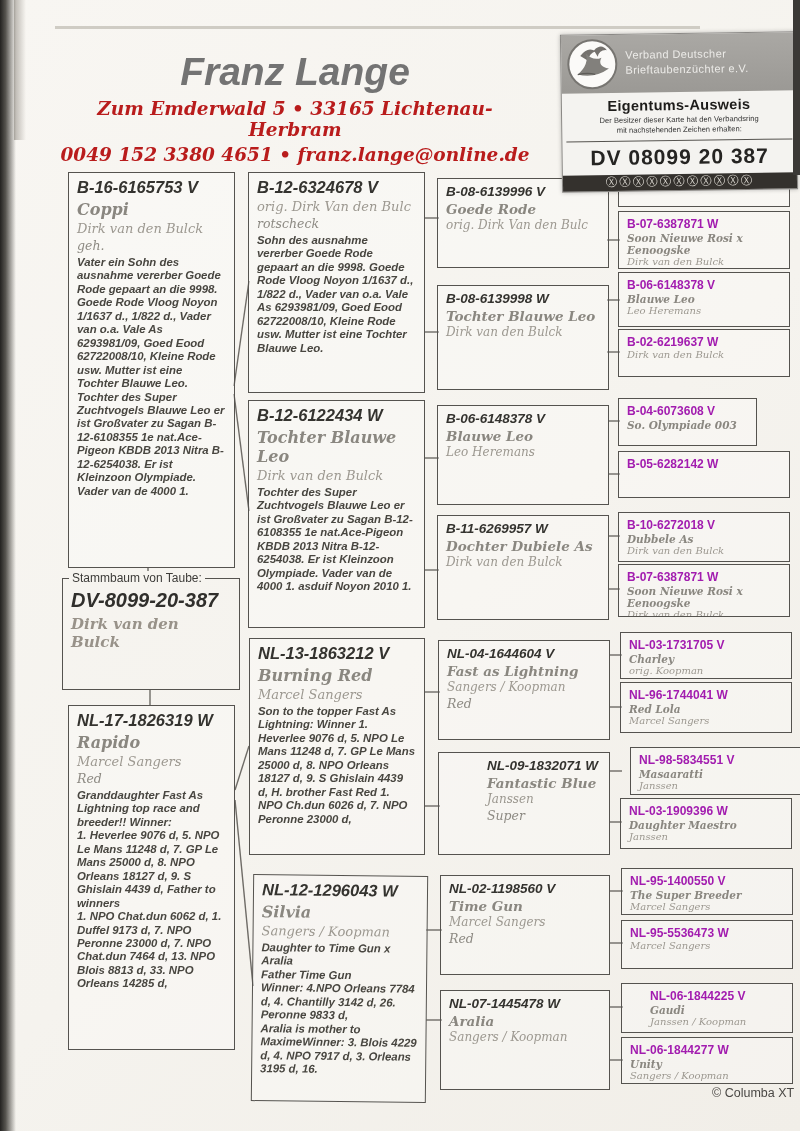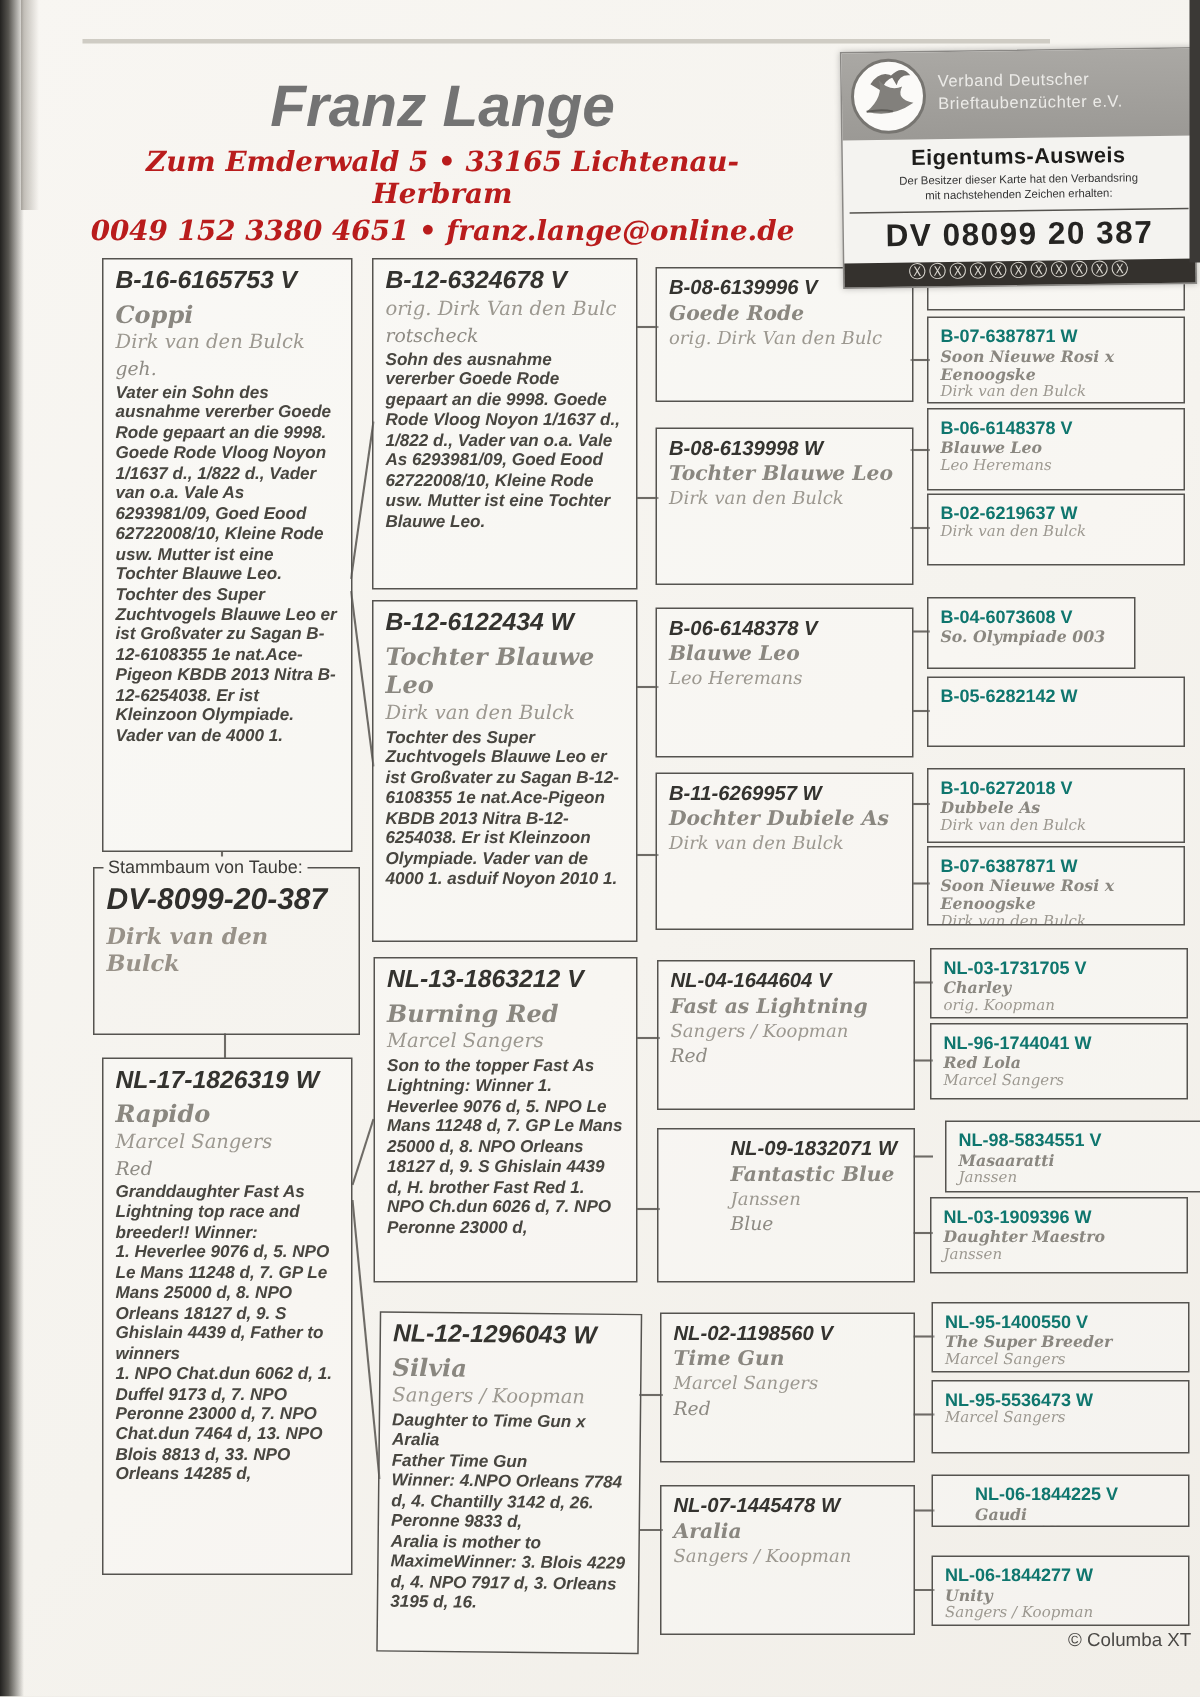--- a/index.html
+++ b/index.html
@@ -32,21 +32,21 @@
               font-size:21px;font-weight:bold;letter-spacing:1px;color:#252422;}
   .stamp-band{margin-top:2px;height:16px;background:#34312d;color:#d9d6cf;text-align:center;
               font-size:11.5px;letter-spacing:2px;line-height:15px;overflow:hidden;}
 
   
   .pbox{position:absolute;border:1.5px solid #55534f;padding:5px 8px;overflow:hidden;
         box-sizing:border-box;z-index:2;background:rgba(255,255,255,.28);}
   .ring{font-style:italic;font-weight:bold;color:#34332f;}
   .ring.lg{font-size:16.5px;}
   .ring.md{font-size:13.5px;}
-  .ring.sm{font-size:12px;font-style:normal;font-weight:600;color:#0f766e;}
+  .ring.sm{font-size:12px;font-style:normal;font-weight:600;color:#a21caf;}
   .pname{font-family:"DejaVu Serif",serif;font-style:italic;font-weight:bold;color:#8a8780;}
   .pname.lg{font-size:16px;margin-top:3px;}
   .pname.md{font-size:13.5px;margin-top:2px;}
   .pname.sm{font-size:10.5px;margin-top:1px;}
   .breeder{font-family:"DejaVu Serif",serif;font-style:italic;color:#9c9890;}
   .breeder.lg{font-size:13px;margin-top:2px;}
   .breeder.md{font-size:12px;margin-top:1px;}
   .breeder.sm{font-size:10px;}
   .pcolor{font-family:"DejaVu Serif",serif;font-style:italic;color:#8d8a83;font-size:12.5px;margin-top:2px;}
   .pbody{font-style:italic;font-weight:600;color:#484640;font-size:11.4px;line-height:1.18;
@@ -220,21 +220,21 @@
 <div class="pbox" style="left:438px;top:640px;width:172px;height:100px;">
   <div class="ring md">NL-04-1644604 V</div>
   <div class="pname md">Fast as Lightning</div>
   <div class="breeder md">Sangers / Koopman</div>
   <div class="pcolor">Red</div>
 </div>
 <div class="pbox" style="left:438px;top:752px;width:172px;height:103px;padding-left:48px;">
   <div class="ring md">NL-09-1832071 W</div>
   <div class="pname md">Fantastic Blue</div>
   <div class="breeder md">Janssen</div>
-  <div class="pcolor">Blue</div>
+  <div class="pcolor">Super</div>
 </div>
 <div class="pbox" style="left:440px;top:875px;width:170px;height:100px;">
   <div class="ring md">NL-02-1198560 V</div>
   <div class="pname md">Time Gun</div>
   <div class="breeder md">Marcel Sangers</div>
   <div class="pcolor">Red</div>
 </div>
 <div class="pbox" style="left:440px;top:990px;width:170px;height:100px;">
   <div class="ring md">NL-07-1445478 W</div>
   <div class="pname md">Aralia</div>
@@ -297,21 +297,21 @@
 </div>
 <div class="pbox" style="left:621px;top:868px;width:172px;height:47px;">
   <div class="ring sm">NL-95-1400550 V</div>
   <div class="pname sm">The Super Breeder</div>
   <div class="breeder sm">Marcel Sangers</div>
 </div>
 <div class="pbox" style="left:621px;top:920px;width:172px;height:49px;">
   <div class="ring sm">NL-95-5536473 W</div>
   <div class="breeder sm">Marcel Sangers</div>
 </div>
-<div class="pbox" style="left:621px;top:983px;width:172px;height:35px;padding-left:28px;">
+<div class="pbox" style="left:621px;top:983px;width:172px;height:50px;padding-left:28px;">
   <div class="ring sm">NL-06-1844225 V</div>
   <div class="pname sm">Gaudi</div>
   <div class="breeder sm">Janssen / Koopman</div>
 </div>
 <div class="pbox" style="left:621px;top:1037px;width:172px;height:47px;">
   <div class="ring sm">NL-06-1844277 W</div>
   <div class="pname sm">Unity</div>
   <div class="breeder sm">Sangers / Koopman</div>
 </div>
 

